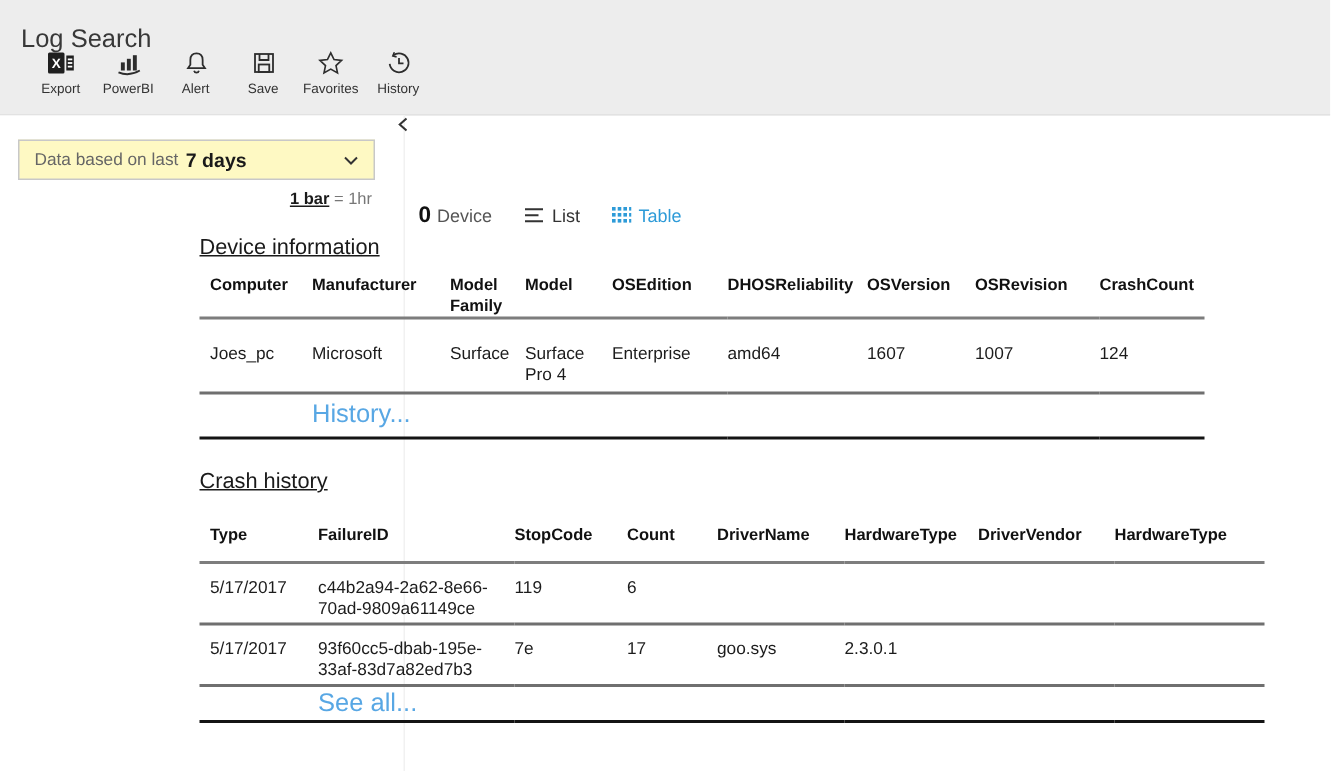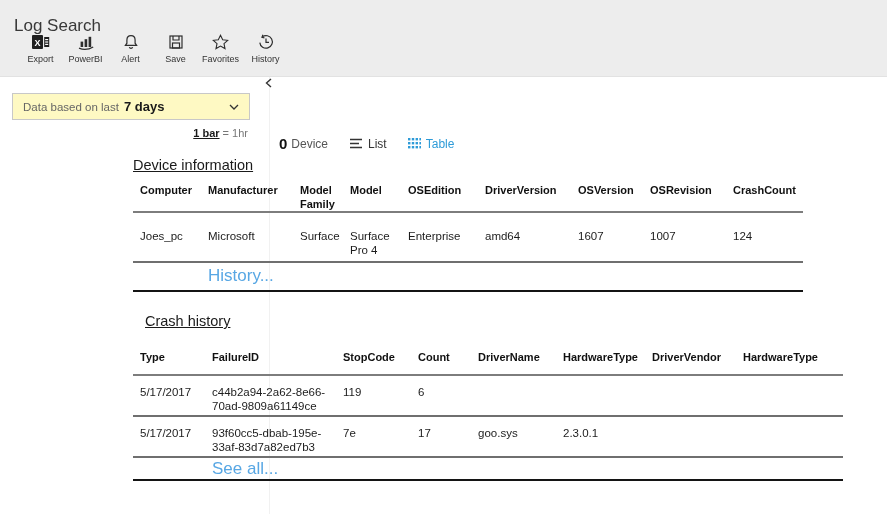--- a/index.html
+++ b/index.html
@@ -42,21 +42,21 @@
   .list-toggle .vlabel { color:#333; }
   .table-toggle .vlabel { color:var(--tab-blue,#2e9bd8); }
 
   
   .section { position:absolute; }
   .section-device { left:133px; top:156px; width:670px; }
   .section-crash  { left:133px; top:312px; width:710px; }
   .section h2 { font-size:14.5px; font-weight:400; color:#1a1a1a; text-decoration:underline;
                 height:18px; line-height:18px; }
   .section-device h2 { margin-bottom:9px; }
-  .section-crash  h2 { margin-bottom:20px;margin-left:12px; }
+  .section-crash  h2 { margin-bottom:20px; }
   table { border-collapse:collapse; table-layout:fixed; width:100%; }
   th { text-align:left; font-size:11px; font-weight:bold; color:#111; vertical-align:top;
        line-height:14px; padding:0 6px 0 0; white-space:normal; overflow:visible; }
   thead tr { border-bottom:2px solid #7d7d7d; }
   td { font-size:11.5px; color:#1c1c1c; vertical-align:top; line-height:14px;
        padding:0 6px 0 0; word-wrap:break-word; }
   th:first-child, td:first-child { padding-left:7px; }
   .section-device thead th { padding-bottom:0; }
   .section-crash  thead th { padding-bottom:10px; }
   tbody tr.data-row { border-bottom:2px solid #6f6f6f; }
@@ -209,21 +209,21 @@
           <col style="width:83px">
           <col style="width:70px">
       </colgroup>
     <thead>
           <tr>
             <th>Computer</th>
             <th>Manufacturer</th>
             <th>Model Family</th>
             <th>Model</th>
             <th>OSEdition</th>
-            <th>DriverVersion</th>
+            <th>DHOSReliability</th>
             <th>OSVersion</th>
             <th>OSRevision</th>
             <th>CrashCount</th>
           </tr>
         </thead>
         <tbody>
           <tr class="data-row">
             <td>Joes_pc</td>
             <td>Microsoft</td>
             <td>Surface</td>

